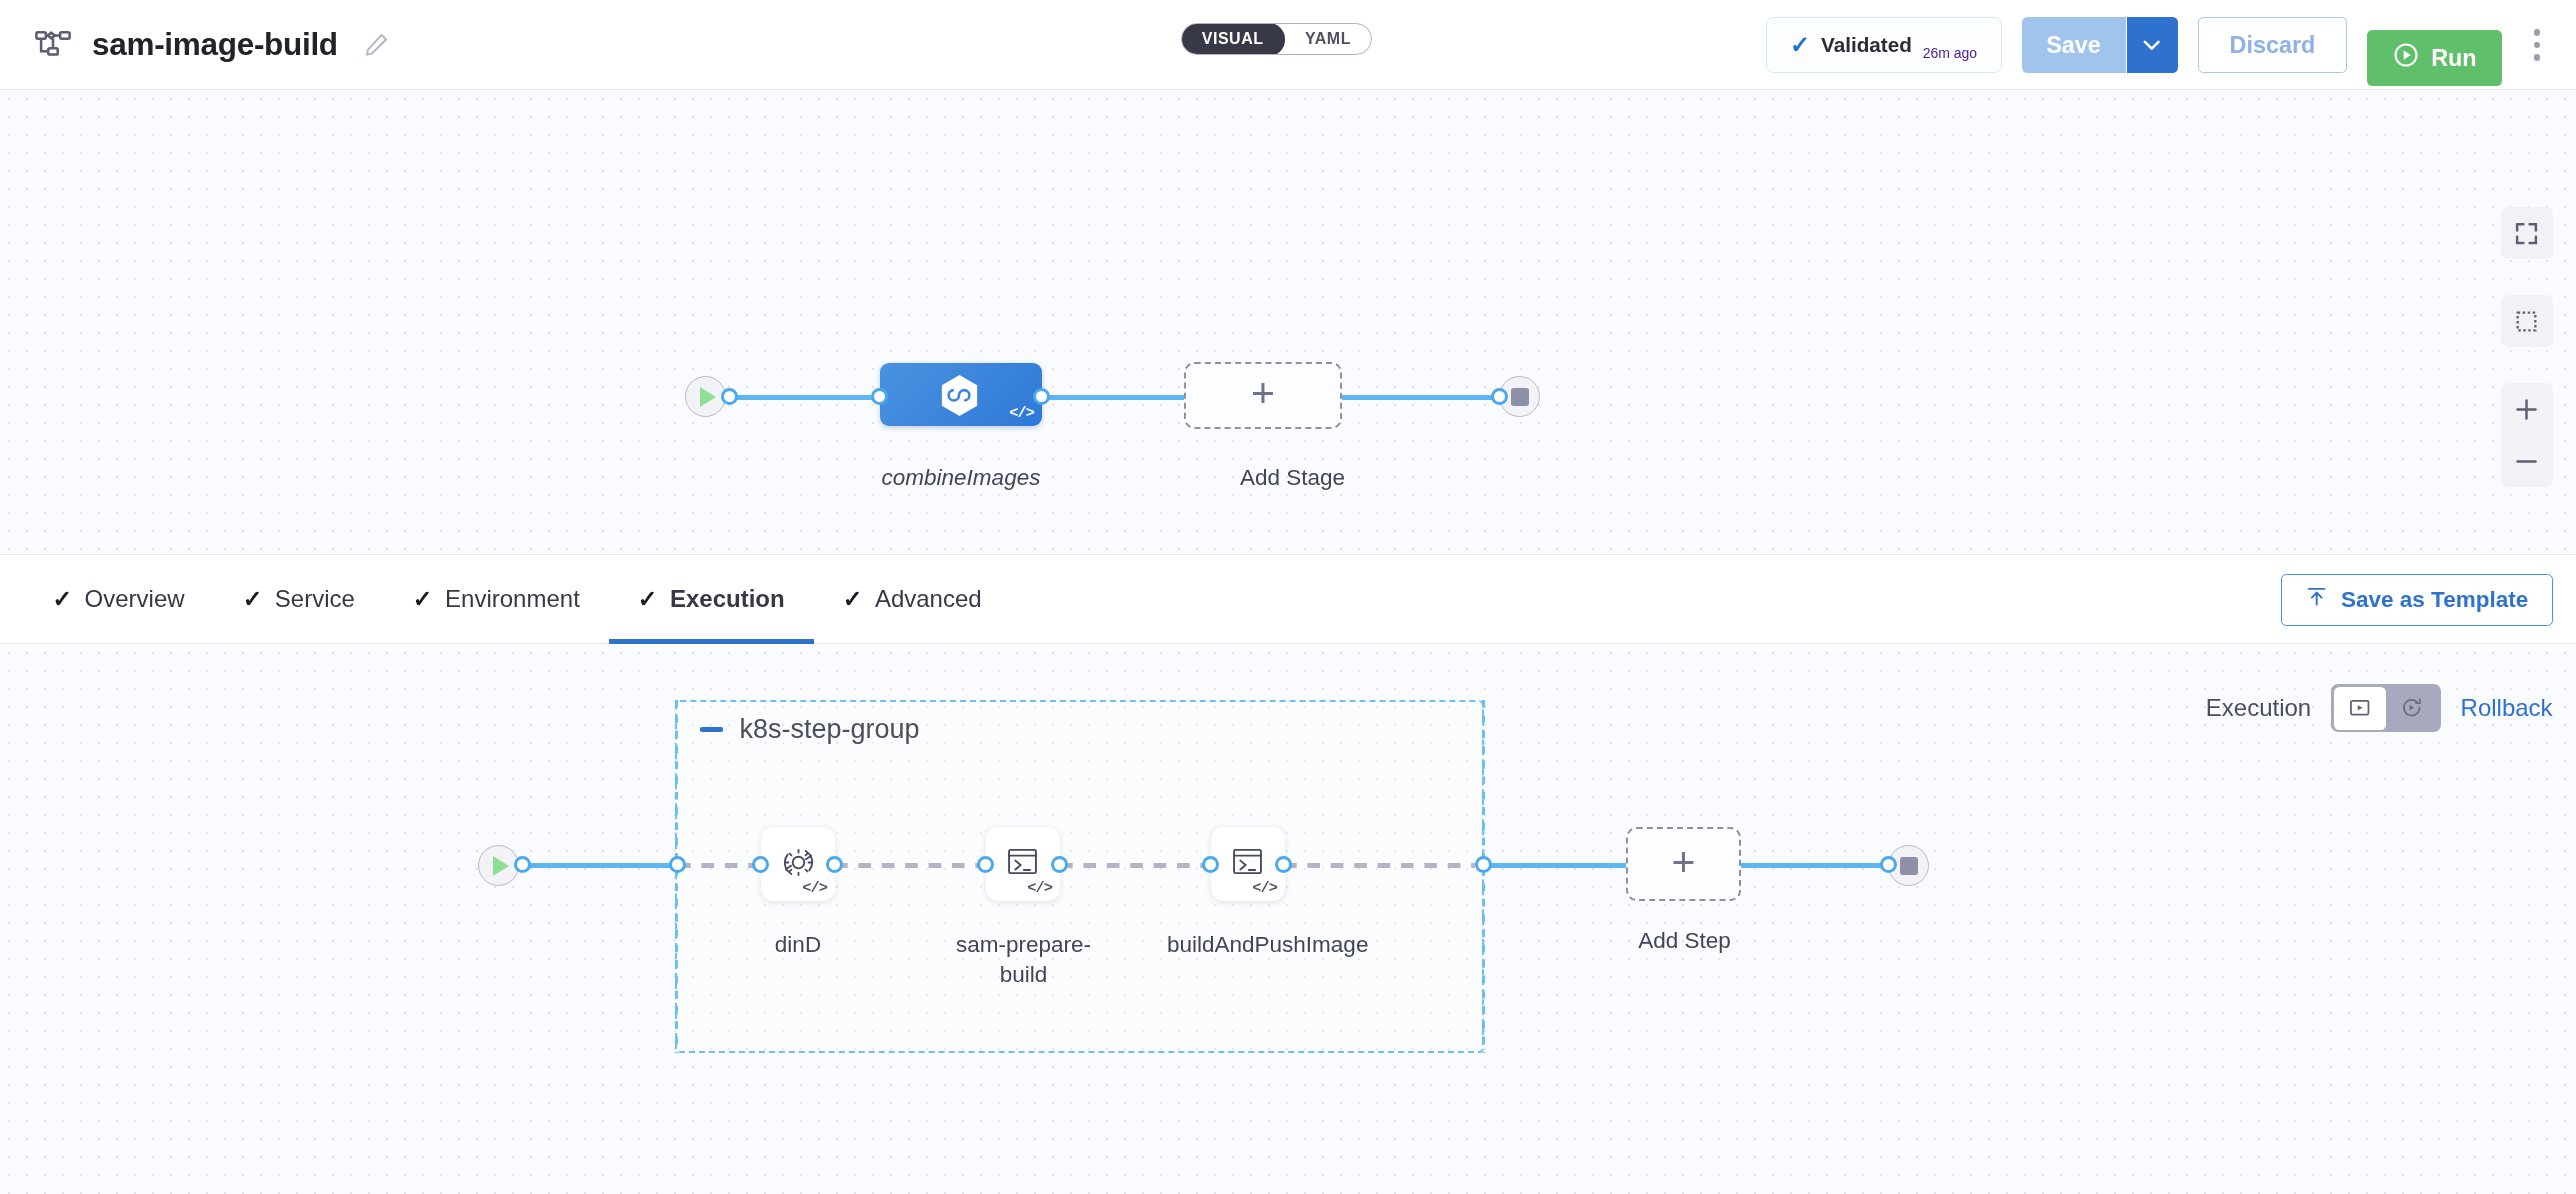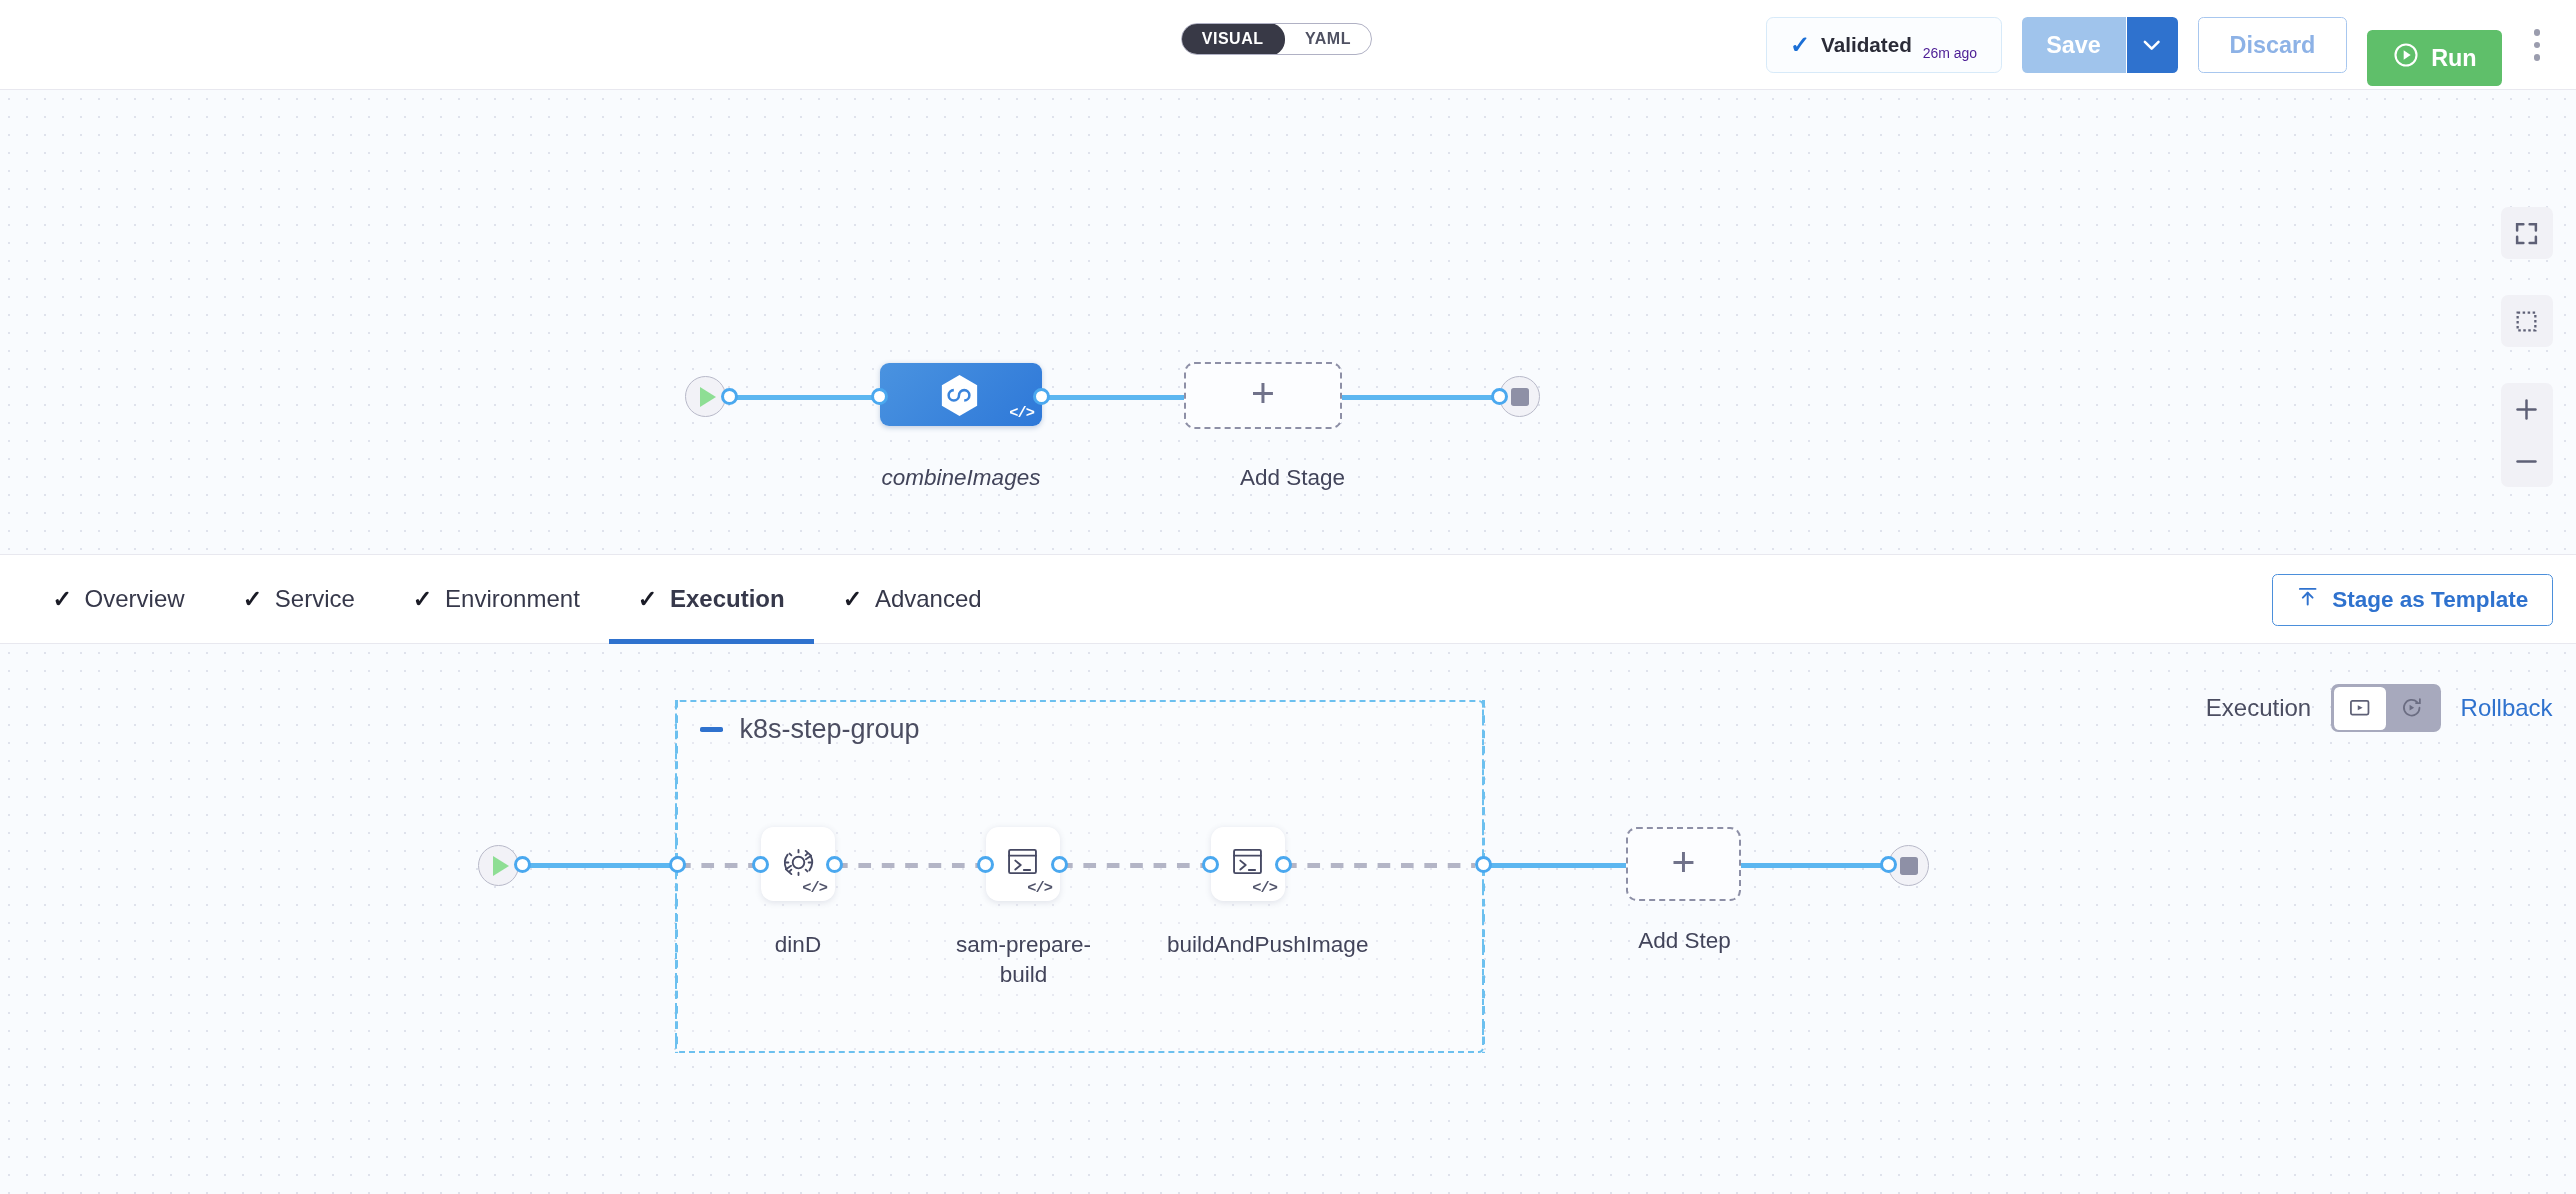--- a/index.html
+++ b/index.html
@@ -326,20 +326,39 @@
     width: 2.7px;
     background-image: linear-gradient(to bottom, #6cc0ef 0 8px, transparent 8px 15.3px);
     background-size: 2.7px 15.3px;
     z-index: 1;
   }
 </style>
 </head>
 <body>
 
 <div class="header">
+  <div class="hdr-left">
+    <span>
+      <svg class="pipeline-icon" viewBox="0 0 24 24" fill="none" stroke="#5b5d72" stroke-width="1.6">
+        <rect x="1.5" y="4" width="6" height="4" rx="1"></rect>
+        <rect x="16.5" y="4" width="6" height="4" rx="1"></rect>
+        <rect x="9" y="14" width="6" height="4" rx="1"></rect>
+        <path d="M10.9 4.2 L13.1 6 L10.9 7.8 L8.7 6 Z"></path>
+        <path d="M7.5 6 H8.7 M13.1 6 H16.5"></path>
+        <path d="M4.5 8 V16 H9"></path>
+        <path d="M12 7.8 V14"></path>
+      </svg>
+    </span>
+    <div class="pipeline-title">sam-image-build</div>
+    <span>
+      <svg class="edit-pencil" viewBox="0 0 24 24" fill="none" stroke="#b5b7c7" stroke-width="1.8" stroke-linecap="round" stroke-linejoin="round">
+        <path d="M16.5 3.5 L20.5 7.5 L8 20 L3.5 21 L4.5 16.5 Z"></path>
+      </svg>
+    </span>
+  </div>
 
   <div class="mode-toggle">
     <div class="mode-seg active">VISUAL</div>
     <div class="mode-seg">YAML</div>
   </div>
 
   <div class="hdr-right">
     <div class="validated-pill">
       <span class="validated-check">✓</span>
       <span class="validated-label">Validated</span>
@@ -465,21 +484,21 @@
   </div>
 
   <div class="save-template-btn">
     <span>
       <svg width="23.4" height="23.4" viewBox="0 0 24 24" fill="none" stroke="#2f72ce" stroke-width="2" stroke-linecap="round" stroke-linejoin="round">
         <path d="M4 4 H20"></path>
           <path d="M12 8 V20"></path>
           <polyline points="7,13 12,8 17,13"></polyline>
       </svg>
     </span>
-    <span>Stage as Template</span>
+    <span>Save as Template</span>
   </div>
 </div>
 
 <div class="canvas canvas-bottom">
 
   <div class="exec-bar" style="top:40px;">
     <span class="exec-label">Execution</span>
     <div class="exec-switch">
       <div class="exec-seg on">
         <svg width="23.4" height="23.4" viewBox="0 0 24 24" fill="none" stroke="#5e6076" stroke-width="1.8">

